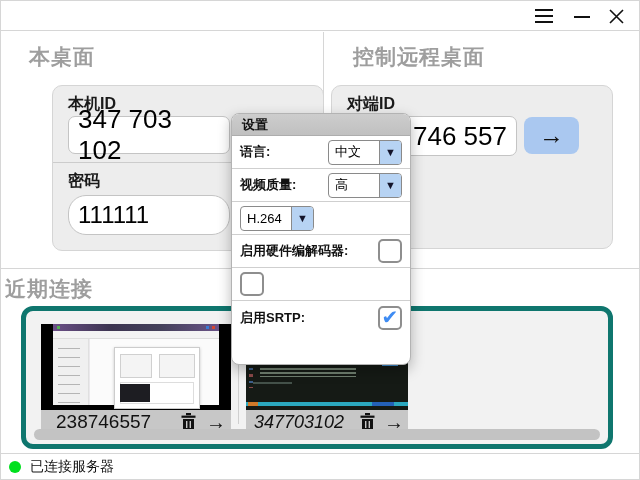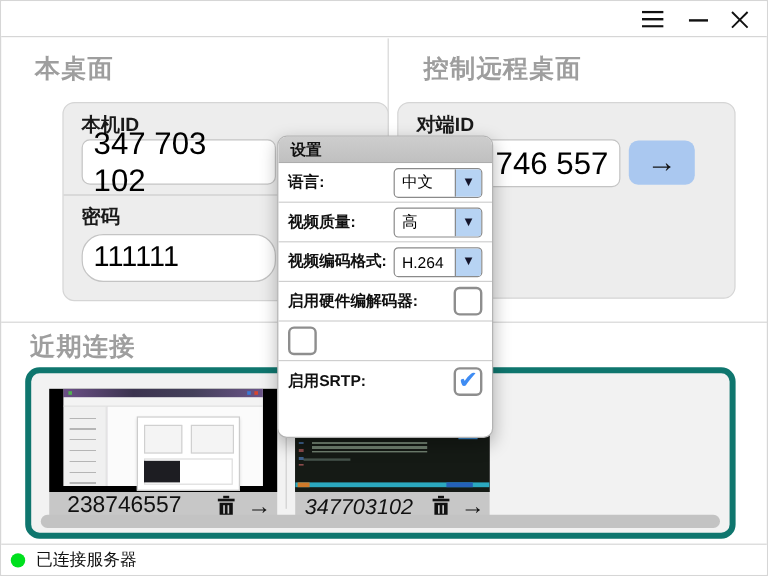--- a/index.html
+++ b/index.html
@@ -135,21 +135,21 @@
   </div>
 
   <div class="card" style="left:330px; top:84px; width:282px; height:164px;">
     <div class="card-label" style="left:15px; top:8px;">对端ID</div>
     <div class="field big-num" style="left:15px; top:30px; width:170px; height:40px; justify-content:flex-end;">746 557</div>
   </div>
   <button class="connect-btn">
     <span>→</span>
   </button>
 
-  <div class="sect-title" style="left:24px; top:274px;text-align:center;">近期连接</div>
+  <div class="sect-title" style="left:4px; top:274px;text-align:center;">近期连接</div>
 
   <div class="recent-card">
 
     <div class="thumb" style="left:15px; width:190px;">
       <div class="thumb-img" style="height:86px;">
         <div class="scr1">
           <div class="scr1-menu">
             <div class="scr1-dot" style="right:4px; background:#d8452f;"></div>
             <div class="scr1-dot" style="right:10px; background:#3a7bd5;"></div>
             <div class="scr1-dot" style="left:4px; background:#52b152;"></div>
@@ -237,21 +237,20 @@
 
     <div class="dlg-row bordered">
       <span class="dlg-label">视频质量:</span>
       <span class="dropdown">
         <span class="dd-value">高</span>
         <span class="dd-arrow">▼</span>
       </span>
     </div>
 
     <div class="dlg-row bordered">
-      <span class="dlg-label">视频编码格式:</span>
       <span class="dropdown">
         <span class="dd-value">H.264</span>
         <span class="dd-arrow">▼</span>
       </span>
     </div>
 
     <div class="dlg-row bordered">
       <span class="dlg-label">启用硬件编解码器:</span>
       <span class="checkbox"></span>
     </div>

